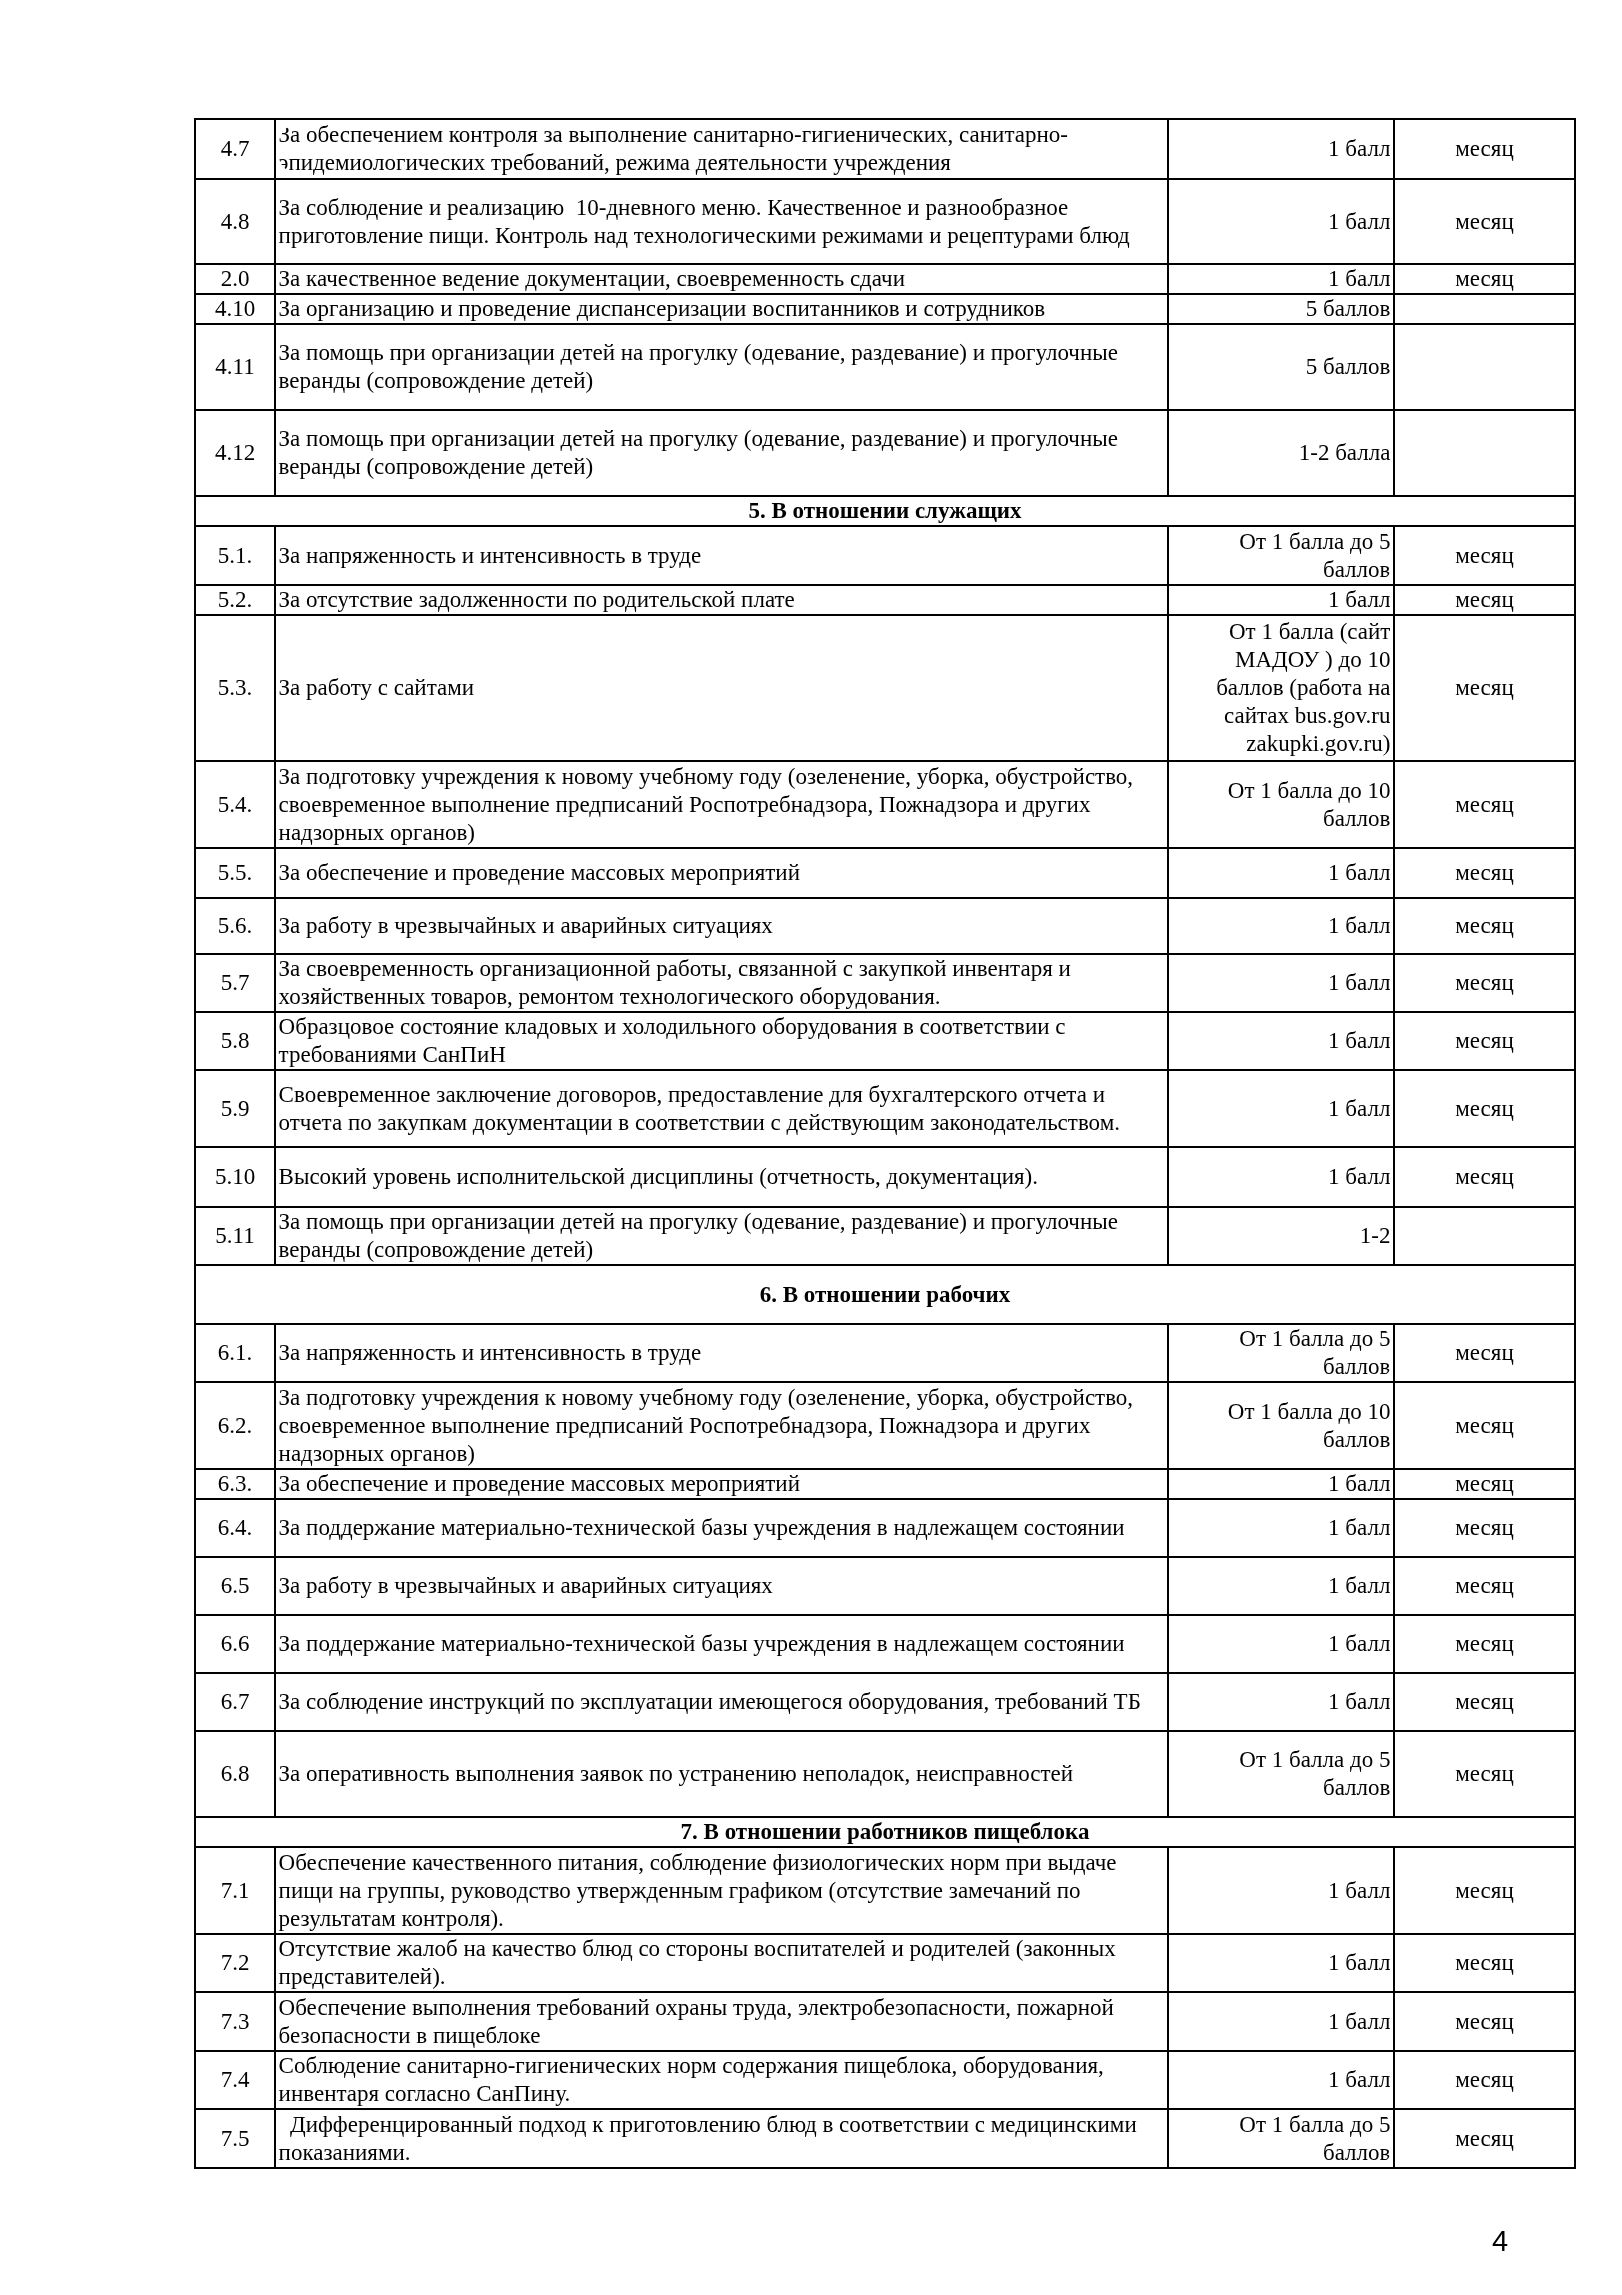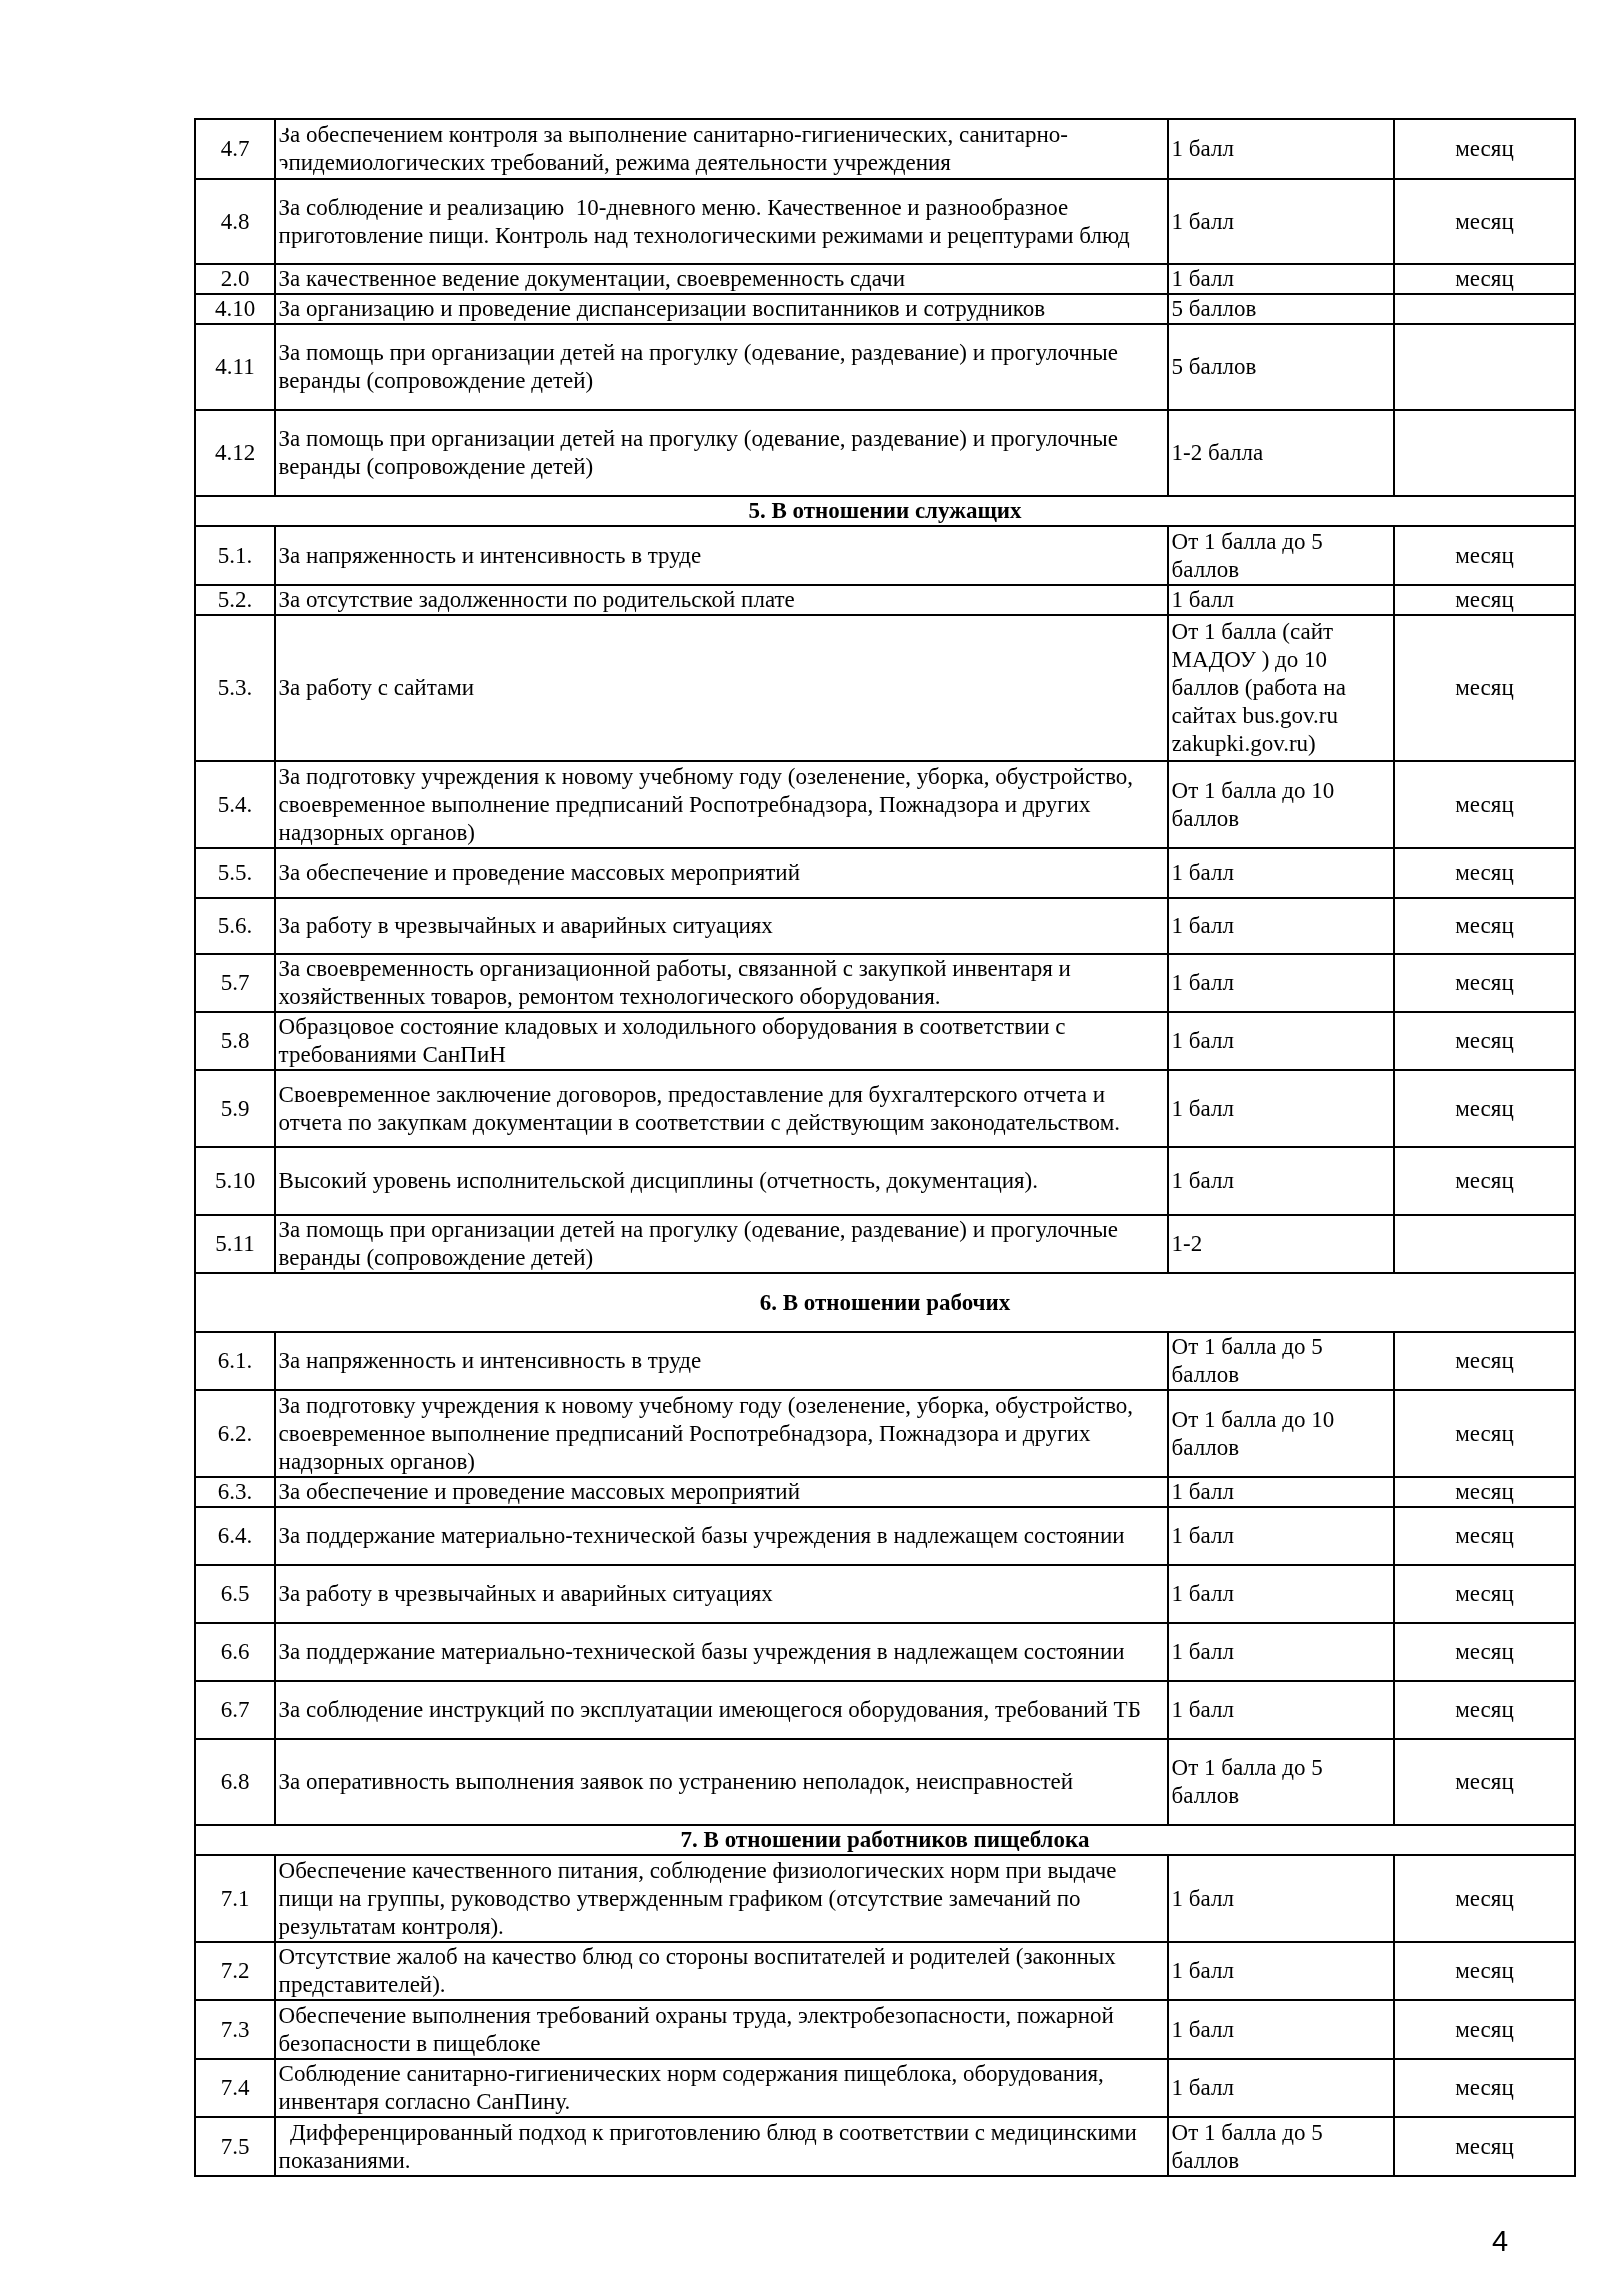--- a/index.html
+++ b/index.html
@@ -9,21 +9,21 @@
     border-collapse: collapse; table-layout: fixed;
     font-size: 23px; line-height: 28px;
   }
   table.doc td { border: 2px solid #000; padding: 0 2.6px; vertical-align: middle; overflow: hidden; }
   table.doc col.c1 { width: 80px; }
   table.doc col.c2 { width: 893px; }
   table.doc col.c3 { width: 226px; }
   table.doc col.c4 { width: 181px; }
   td.num { text-align: center; }
   td.desc { text-align: left; padding-left: 13px; padding-right: 7.9px; }
-  td.pts { text-align: left; border-radius: 21px; }
+  td.pts { text-align: right; border-radius: 21px; }
   td.per { text-align: center; }
   td.top { vertical-align: top; }
   td.sec { text-align: center; font-weight: bold; }
   .page-num { position: absolute; left: 1492px; top: 2225px; font-family: "Liberation Sans", sans-serif; font-size: 29px; }
 </style>
 </head>
 <body>
 
 <table class="doc">
   <colgroup>
@@ -119,21 +119,21 @@
         <td class="desc" style="white-space: pre-wrap;">Образцовое состояние кладовых и холодильного оборудования в соответствии с требованиями СанПиН</td>
         <td class="pts top">1 балл</td>
         <td class="per top">месяц</td>
       </tr>
       <tr style="height: 77px;">
         <td class="num">5.9</td>
         <td class="desc" style="white-space: pre-wrap;">Своевременное заключение договоров, предоставление для бухгалтерского отчета и отчета по закупкам документации в соответствии с действующим законодательством.</td>
         <td class="pts top">1 балл</td>
         <td class="per top">месяц</td>
       </tr>
-      <tr style="height: 68px;">
+      <tr style="height: 60px;">
         <td class="num">5.10</td>
         <td class="desc" style="white-space: pre-wrap;">Высокий уровень исполнительской дисциплины (отчетность, документация).</td>
         <td class="pts top">1 балл</td>
         <td class="per top">месяц</td>
       </tr>
       <tr style="height: 58px;">
         <td class="num">5.11</td>
         <td class="desc" style="white-space: pre-wrap;">За помощь при организации детей на прогулку (одевание, раздевание) и прогулочные веранды (сопровождение детей)</td>
         <td class="pts top">1-2</td>
         <td class="per"></td>

